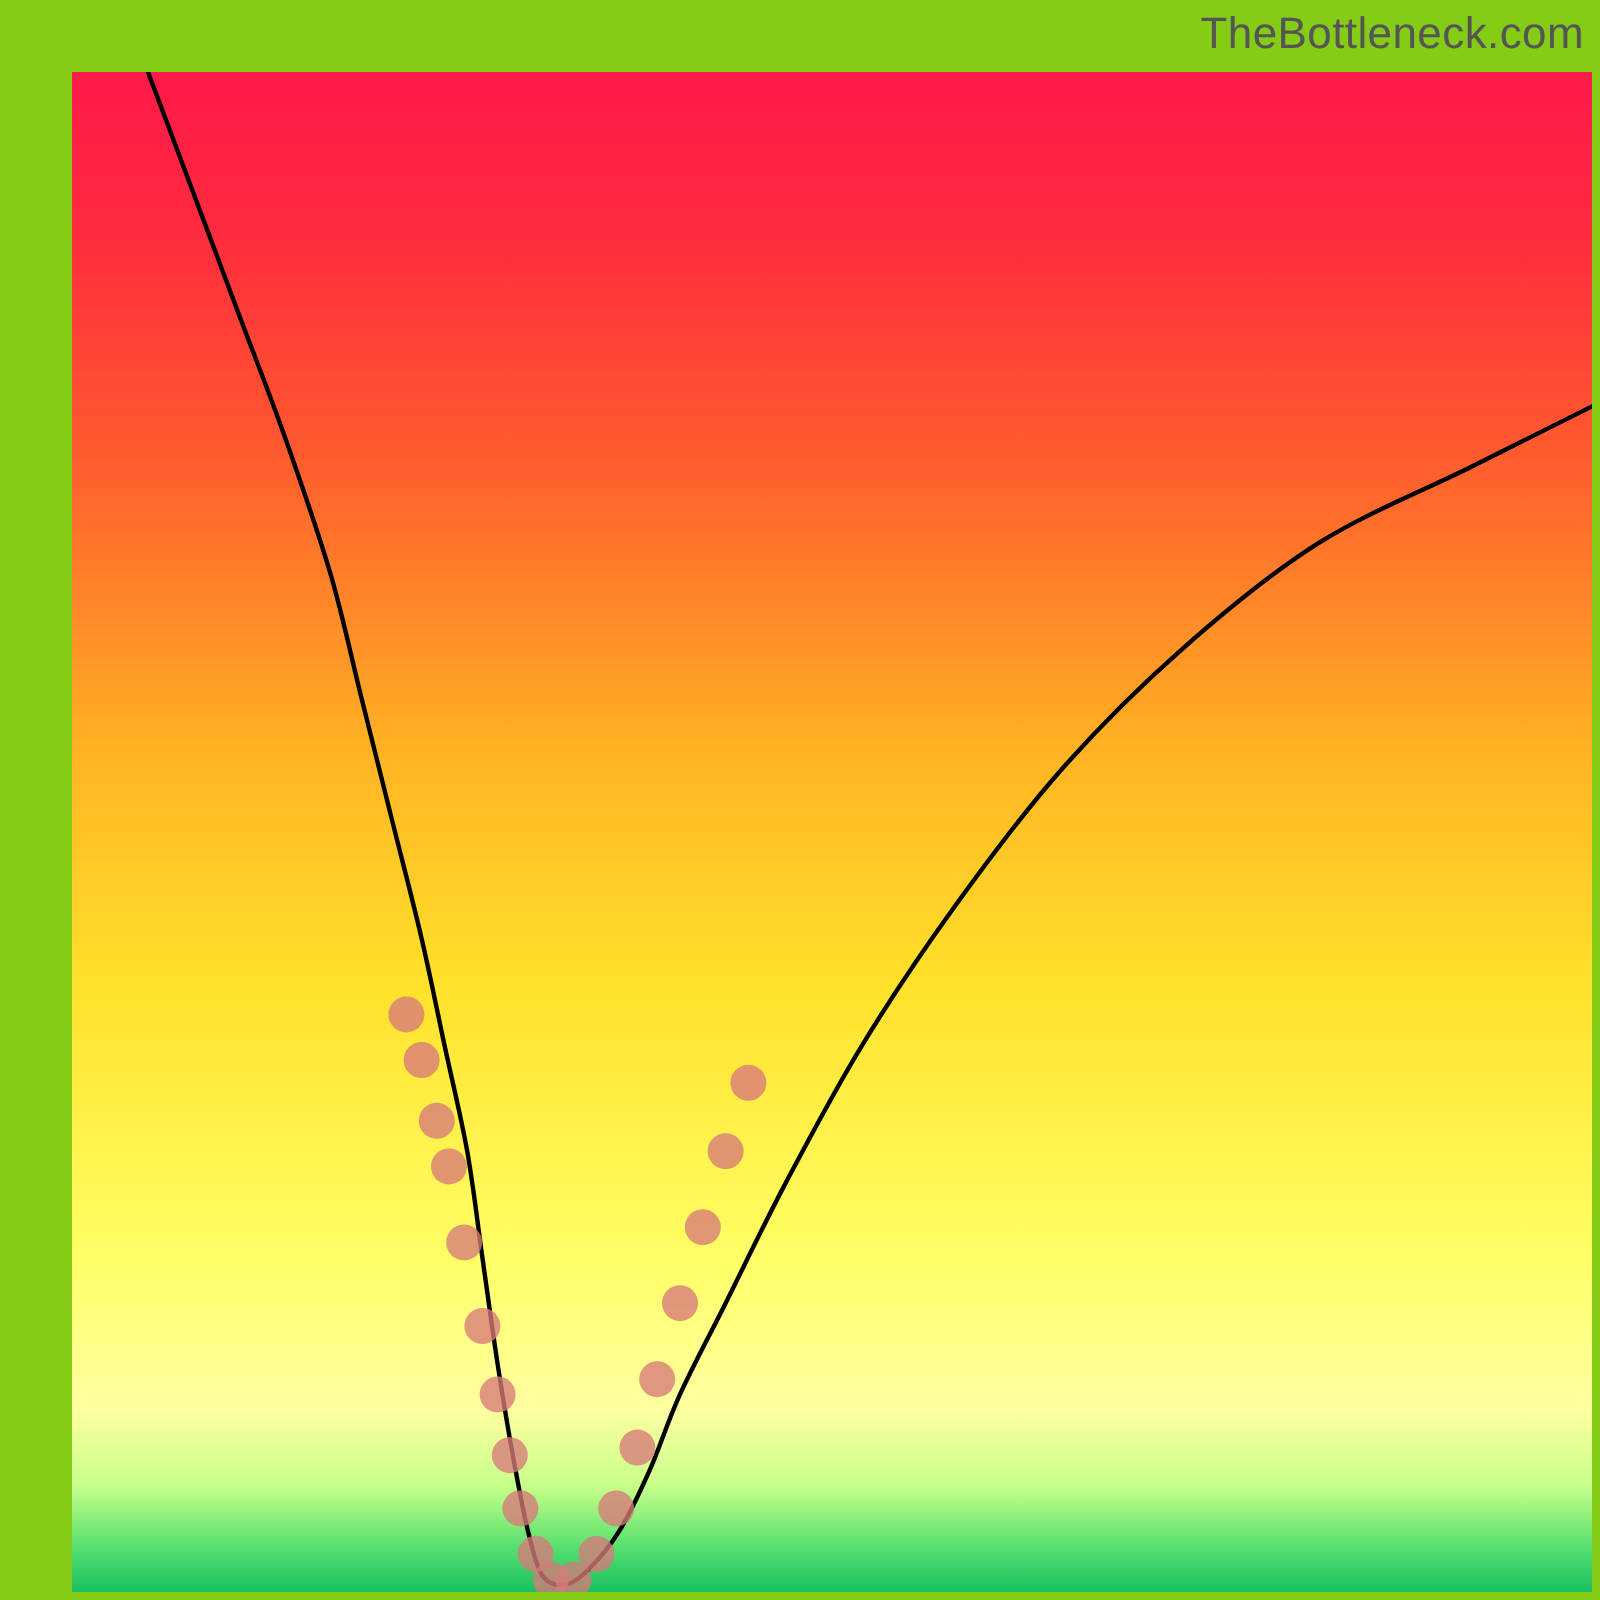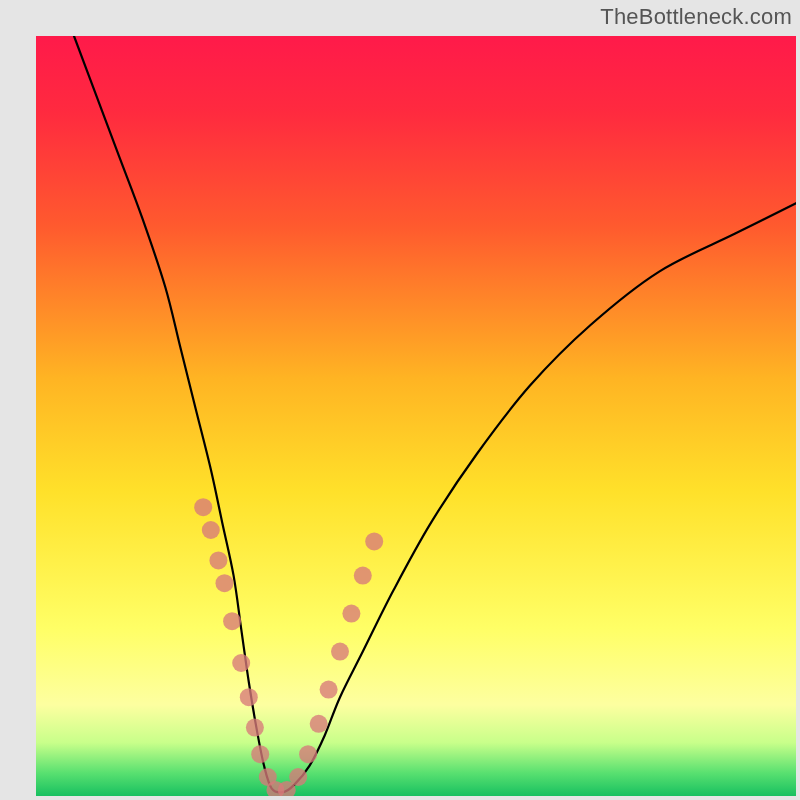--- a/index.html
+++ b/index.html
@@ -8,21 +8,21 @@
     width: 800px;
     height: 800px;
     background: #000;
     overflow: hidden;
     font-family: Arial, Helvetica, sans-serif;
   }
   .outer {
     position: relative;
     width: 800px;
     height: 800px;
-    background: #e5e5e5;
+    background: #84cc16;
   }
   .watermark {
     position: absolute;
     top: 4px;
     right: 8px;
     color: #555;
     font-size: 22px;
     font-weight: 500;
     letter-spacing: 0.2px;
     z-index: 10;

